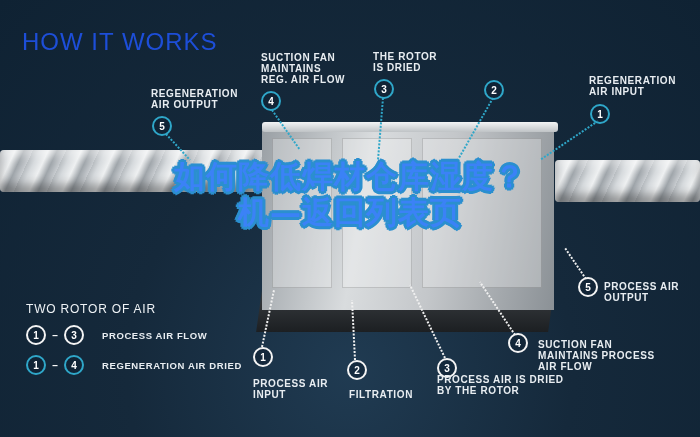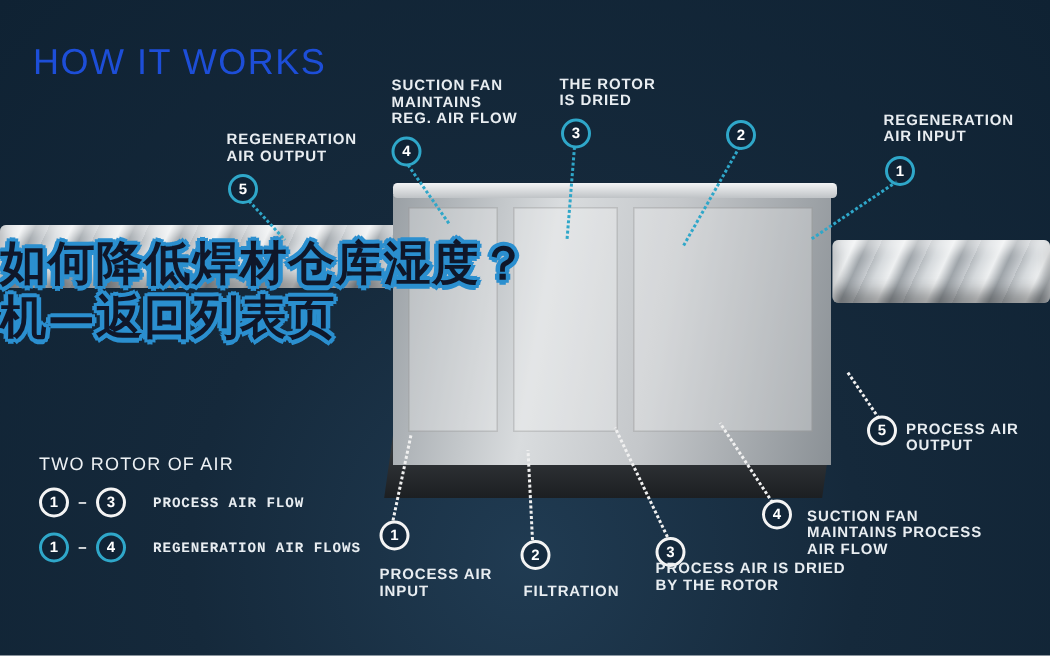--- a/index.html
+++ b/index.html
@@ -58,27 +58,27 @@
   svg.leaders { position: absolute; inset: 0; pointer-events: none; }
 
   
   .legend-title {
     position: absolute; left: 26px; top: 302px; font-size: 12px; letter-spacing: 0.8px; color: #eef2f5;
   }
   .legend-row { position: absolute; left: 26px; display: flex; align-items: center; gap: 4px; }
   .legend-row .num { position: static; }
   .legend-dash { font-size: 10px; color: #fff; width: 10px; text-align: center; font-weight: 700; }
   .legend-text {
-    margin-left: 14px; font-size: 9.5px; font-weight: 700; letter-spacing: 0.6px; color: #e8edf1; font-family: Liberation Mono, monospace;
+    margin-left: 14px; font-size: 9.5px; font-weight: 700; letter-spacing: 0.6px; color: #e8edf1;
   }
 
   
   .overlay {
-    position: absolute; left: 0; top: 158px; width: 700px; 
-    font-family: "DejaVu Sans", sans-serif; font-weight: 700; color: #0f172a;
+    position: absolute; left: 0; top: 158px; width: 700px; text-align: center;
+    font-family: "DejaVu Sans", sans-serif; font-weight: 700; color: #3b82f6;
     font-size: 31px; line-height: 36px; letter-spacing: 1px;
     -webkit-text-stroke: 2px #2b8fcf;
     paint-order: stroke fill;
     text-shadow:
       3px 0 0 #2b8fcf, -3px 0 0 #2b8fcf, 0 3px 0 #2b8fcf, 0 -3px 0 #2b8fcf,
       2px 2px 0 #2b8fcf, -2px -2px 0 #2b8fcf, 2px -2px 0 #2b8fcf, -2px 2px 0 #2b8fcf;
   }
   .overlay .line { display: block; }
 </style>
 </head>
@@ -177,21 +177,21 @@
   <div class="legend-row" style="top:325px;">
     <div class="num white">1</div>
     <span class="legend-dash">–</span>
     <div class="num white">3</div>
     <span class="legend-text">PROCESS AIR FLOW</span>
   </div>
   <div class="legend-row" style="top:355px;">
     <div class="num">1</div>
     <span class="legend-dash">–</span>
     <div class="num">4</div>
-    <span class="legend-text">REGENERATION AIR FLOWS</span>
+    <span class="legend-text">REGENERATION AIR DRIED</span>
   </div>
 
   <div class="overlay">
     <span class="line">如何降低焊材仓库湿度？</span>
     <span class="line">机—返回列表页</span>
   </div>
 
 </div>
 
 </body></html>

